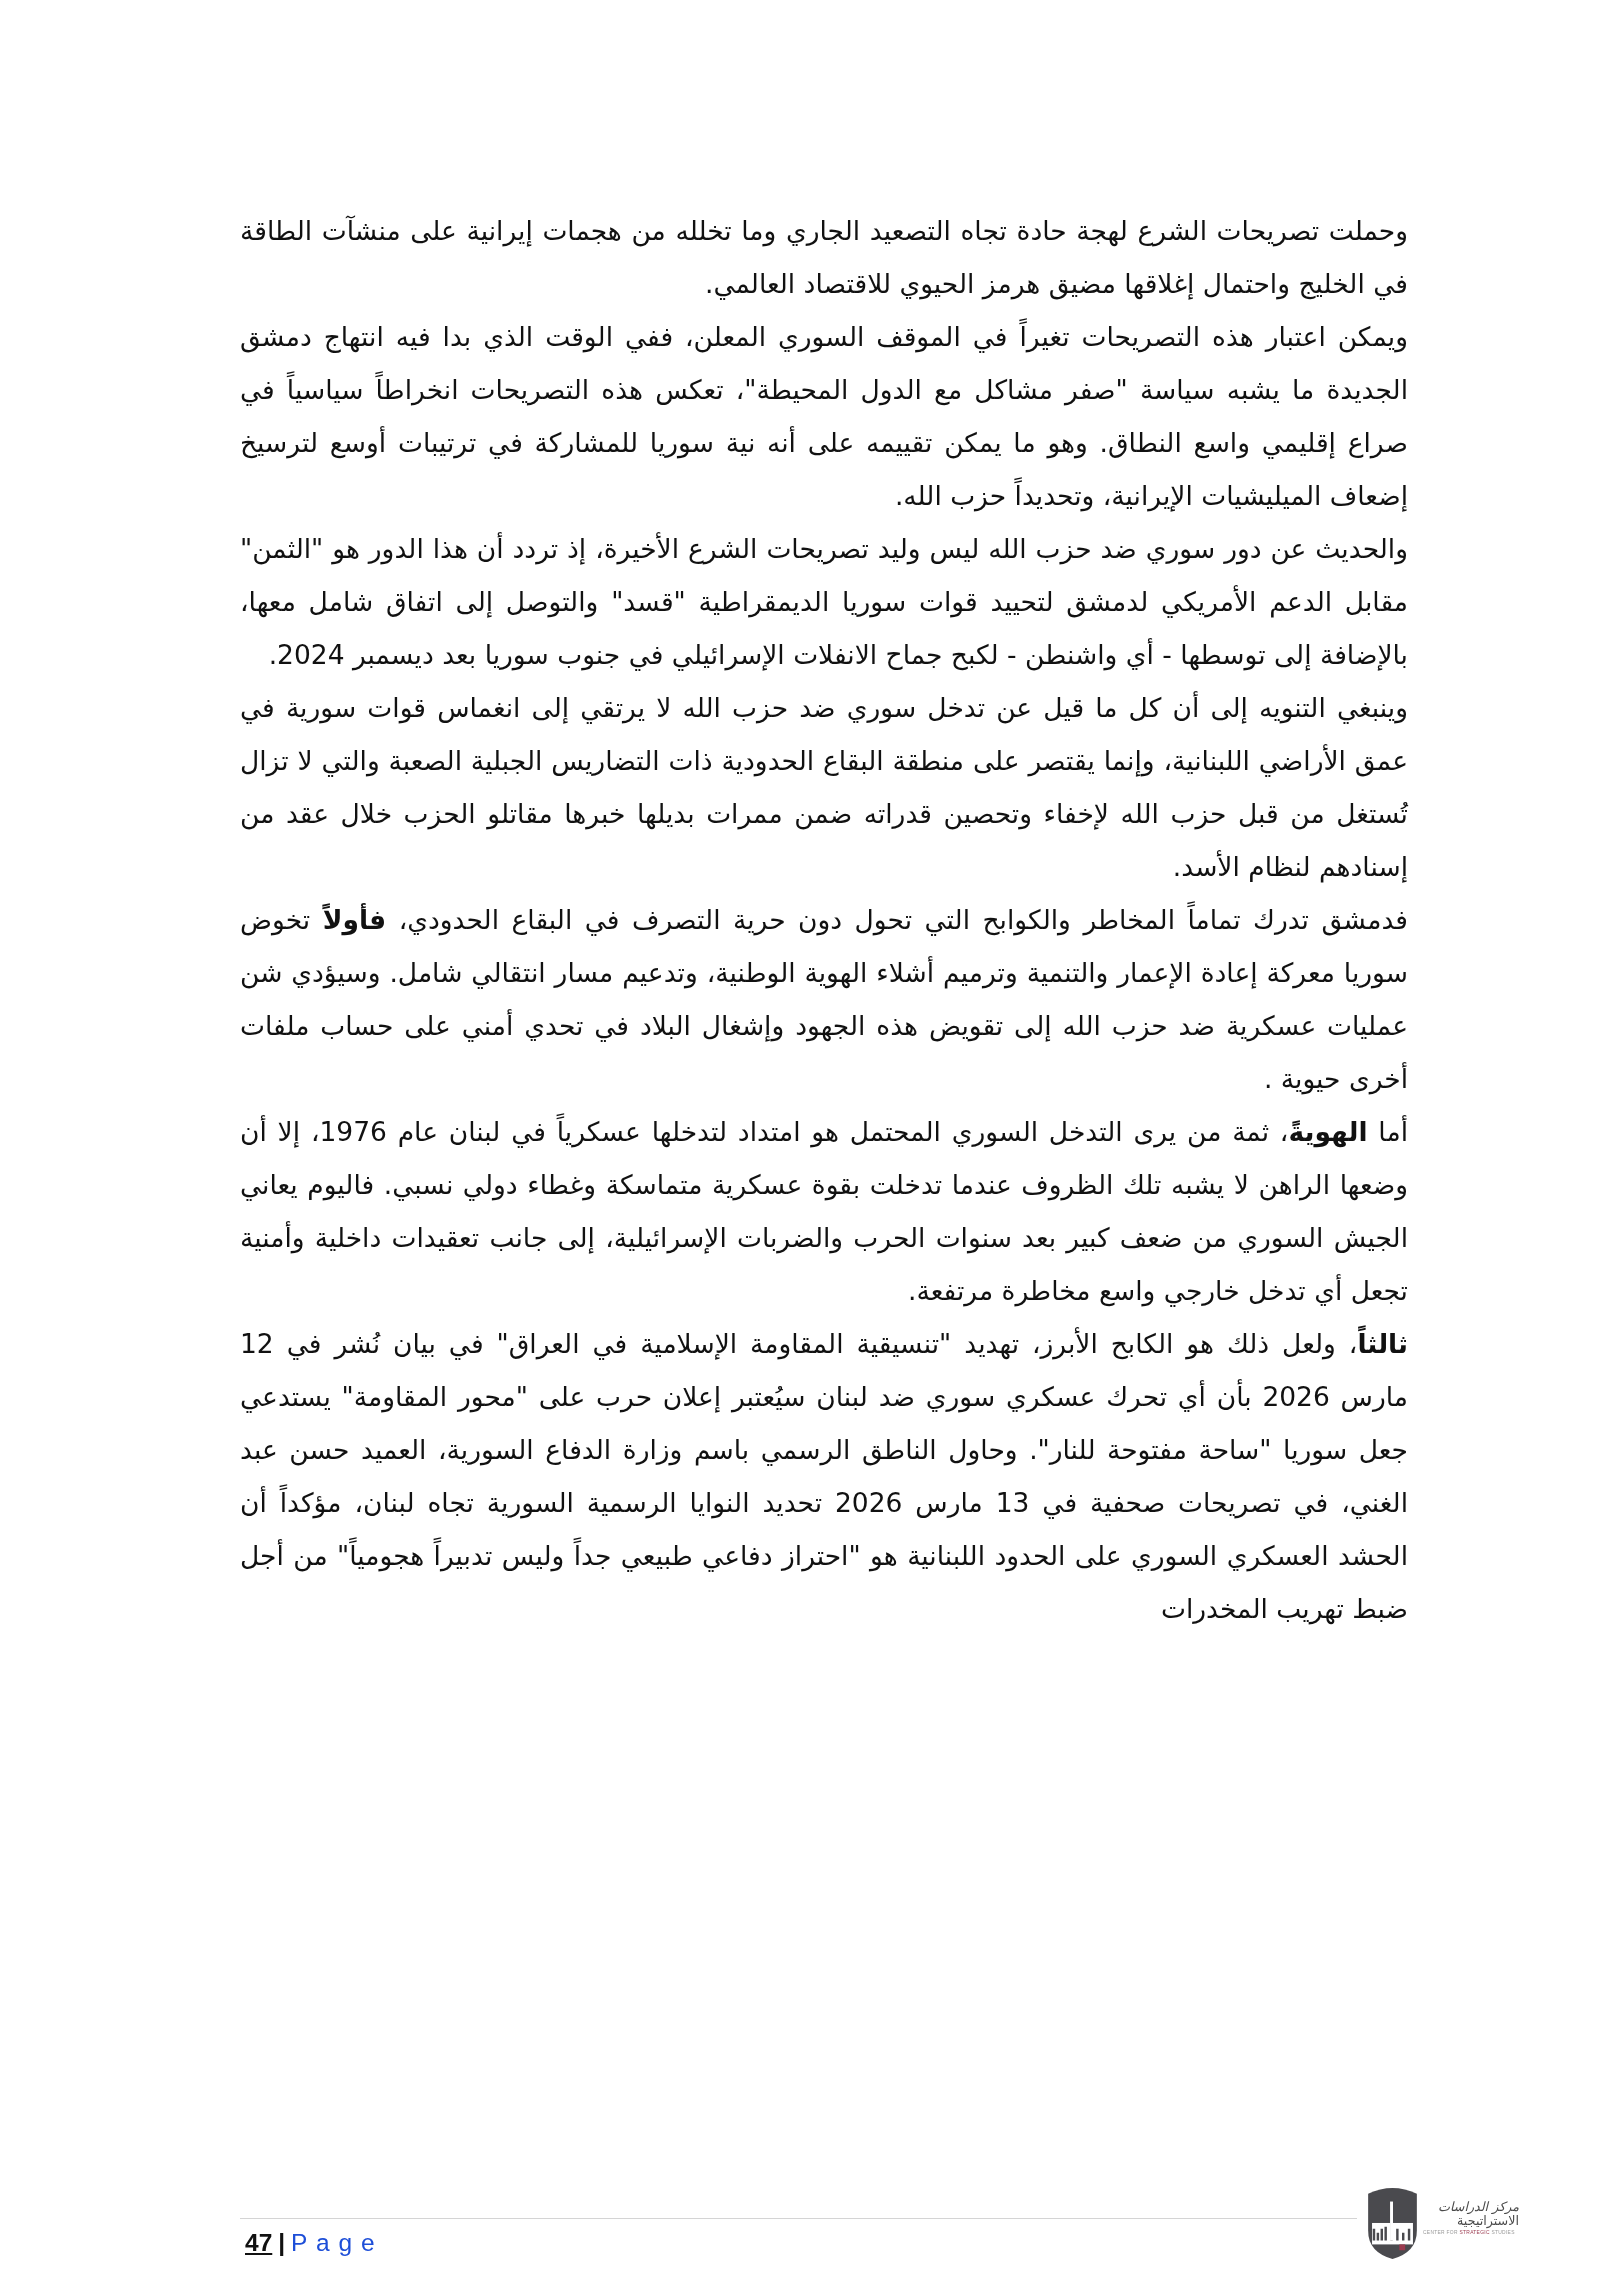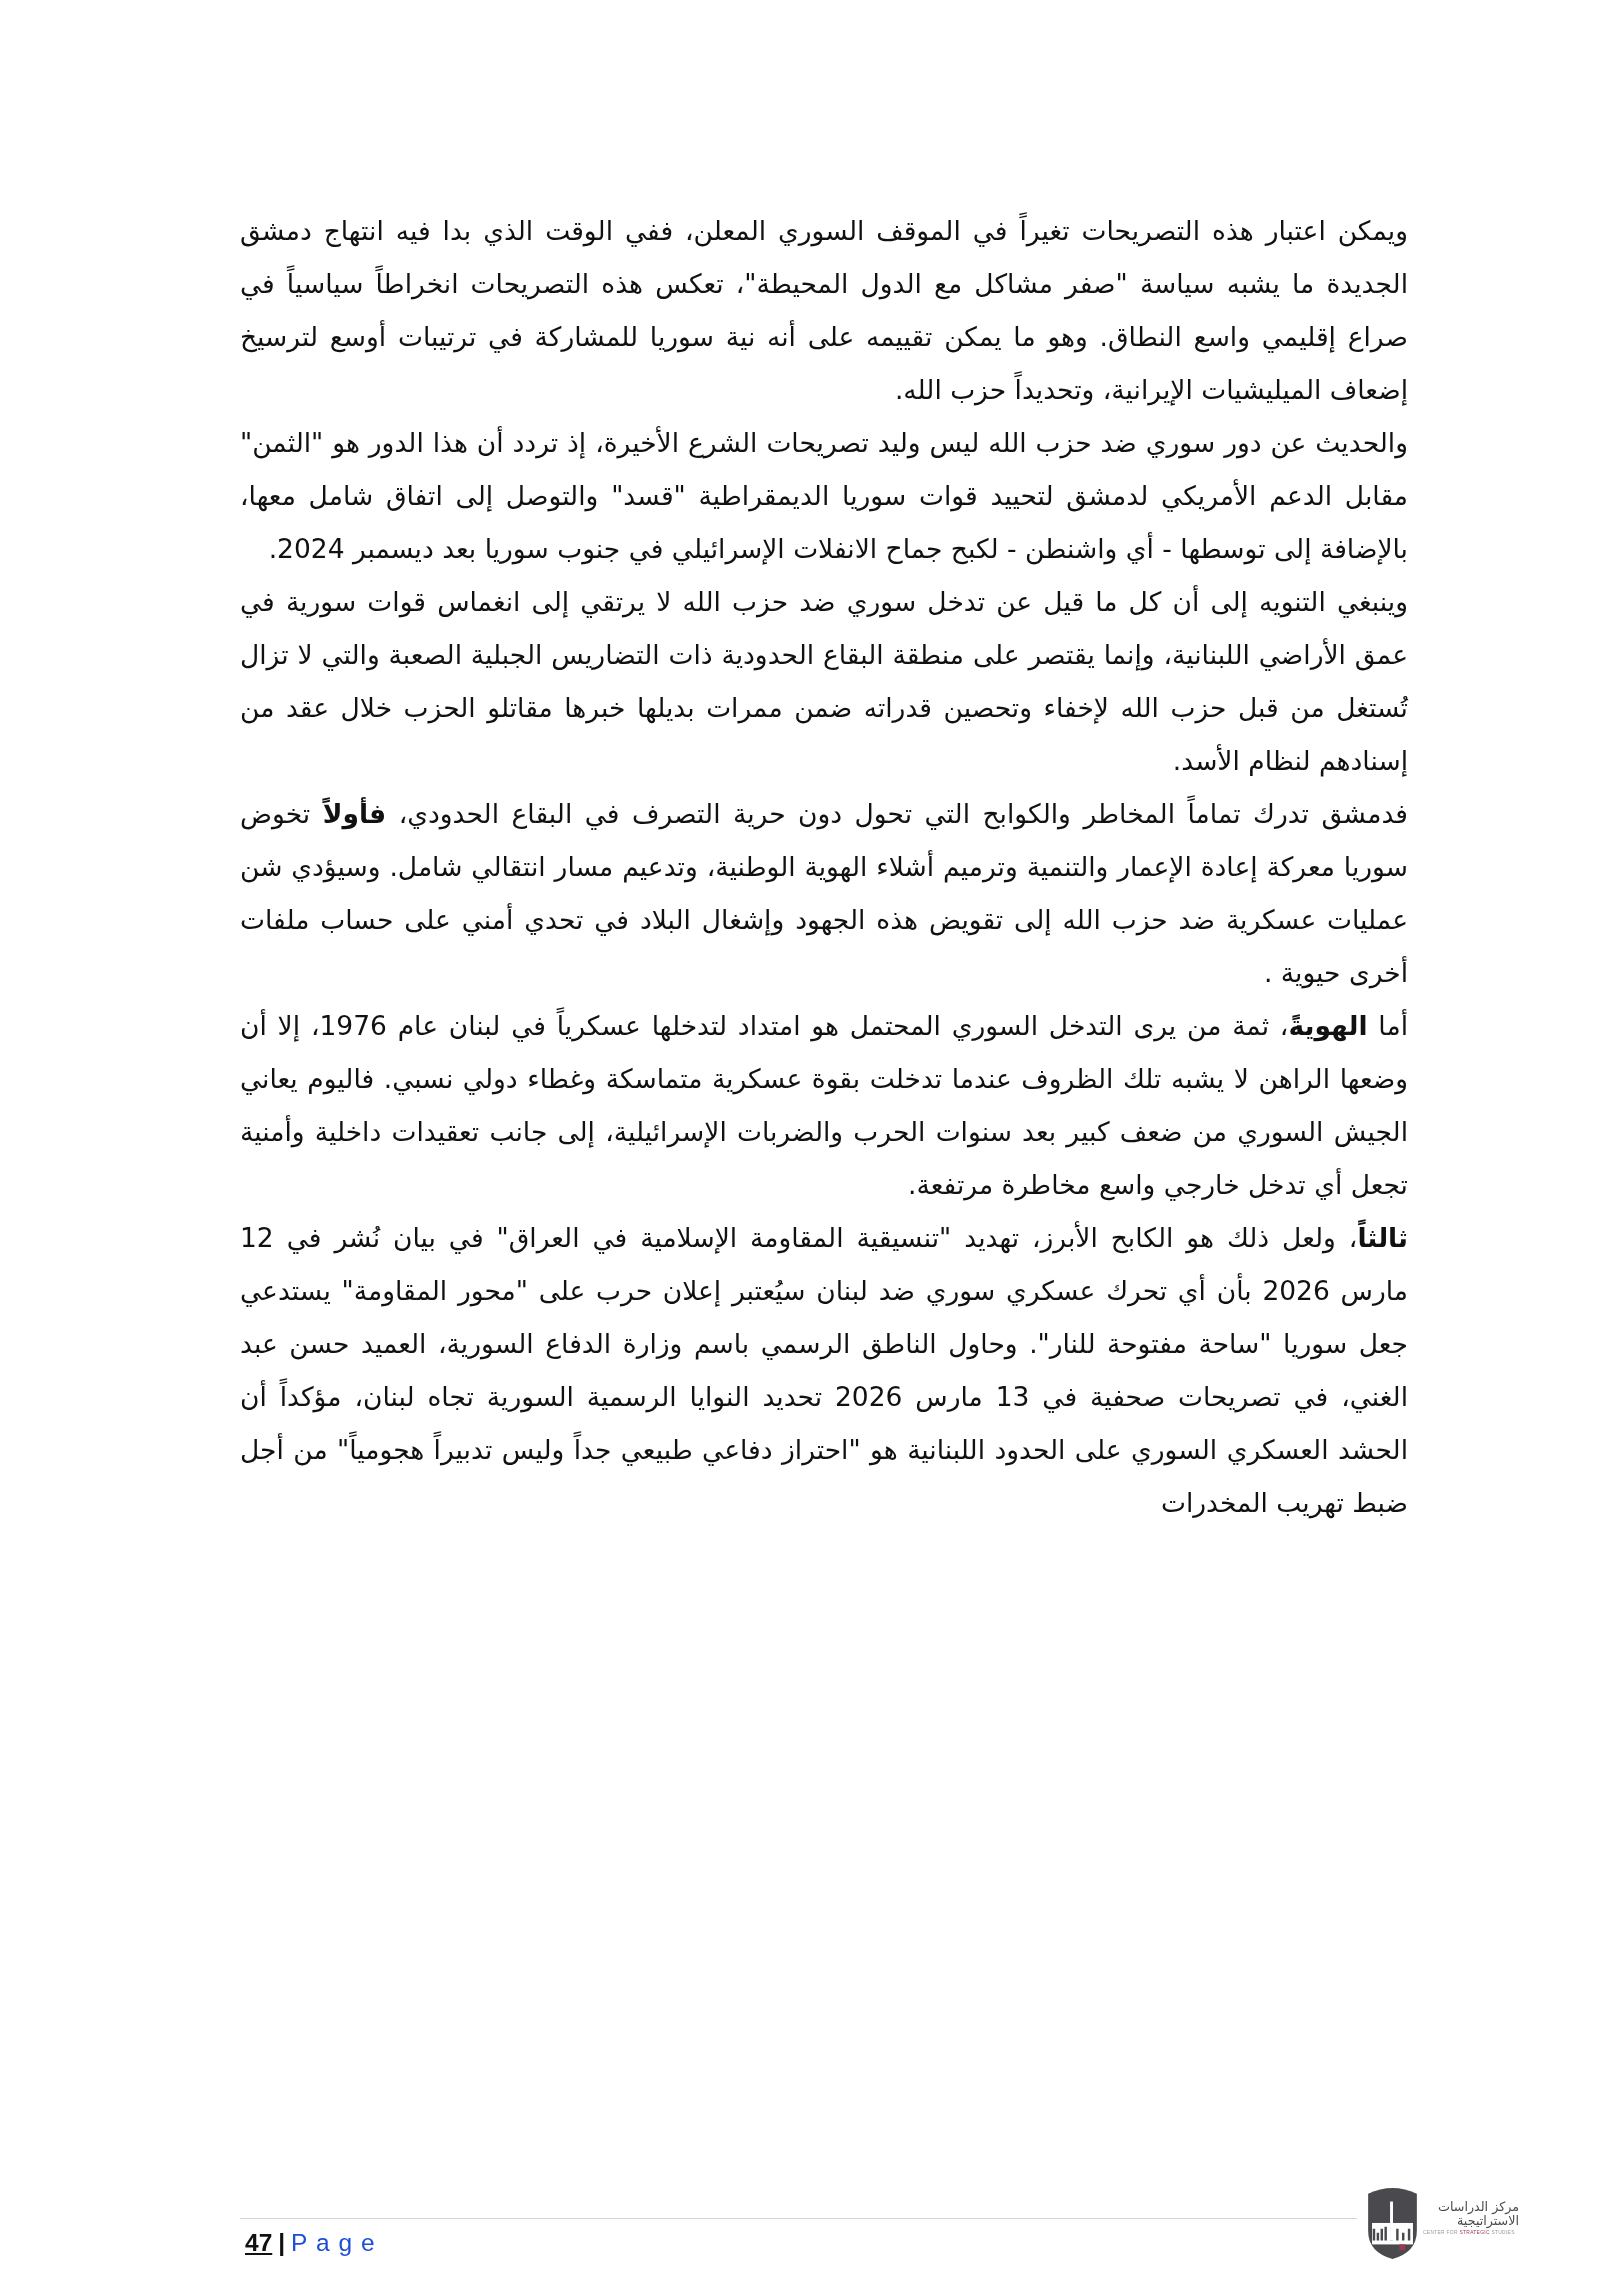--- a/index.html
+++ b/index.html
@@ -58,34 +58,35 @@
   .logo-text {
     position: absolute;
     left: 59px;
     top: 15.7px;
     width: 96px;
     text-align: right;
     direction: rtl;
     font-family: "DejaVu Sans", sans-serif;
     color: #4a4a4a;
   }
-  .logo-text .l1 { font-size: 12.7px; line-height: 14.7px; white-space: nowrap; }
+  .logo-text .l1 { font-size: 12.7px; line-height: 14.7px; white-space: nowrap; font-style: italic; }
   .logo-text .l2 { font-size: 12.7px; line-height: 14.7px; white-space: nowrap; text-align: right; }
   .logo-text .l3 {
     direction: ltr; text-align: left;
     font-family: "Liberation Sans", sans-serif;
     font-size: 4.9px; line-height: 7.8px; color: #9a9a9a; white-space: nowrap; letter-spacing: 0.3px;
   }
   .logo-text .l3 .accent { color: #9b3a4f; }
 </style>
 </head>
 <body>
 
 <div class="page">
   <div class="content" id="content">
+      <p><span>وحملت تصريحات الشرع لهجة حادة تجاه التصعيد الجاري وما تخلله من هجمات إيرانية على منشآت الطاقة في الخليج واحتمال إغلاقها مضيق هرمز الحيوي للاقتصاد العالمي.</span></p>
       <p><span>ويمكن اعتبار هذه التصريحات تغيراً في الموقف السوري المعلن، ففي الوقت الذي بدا فيه انتهاج دمشق الجديدة ما يشبه سياسة "صفر مشاكل مع الدول المحيطة"، تعكس هذه التصريحات انخراطاً سياسياً في صراع إقليمي واسع النطاق. وهو ما يمكن تقييمه على أنه نية سوريا للمشاركة في ترتيبات أوسع لترسيخ إضعاف الميليشيات الإيرانية، وتحديداً حزب الله.</span></p>
       <p><span>والحديث عن دور سوري ضد حزب الله ليس وليد تصريحات الشرع الأخيرة، إذ تردد أن هذا الدور هو "الثمن" مقابل الدعم الأمريكي لدمشق لتحييد قوات سوريا الديمقراطية "قسد" والتوصل إلى اتفاق شامل معها، بالإضافة إلى توسطها - أي واشنطن - لكبح جماح الانفلات الإسرائيلي في جنوب سوريا بعد ديسمبر 2024.</span></p>
       <p><span>وينبغي التنويه إلى أن كل ما قيل عن تدخل سوري ضد حزب الله لا يرتقي إلى انغماس قوات سورية في عمق الأراضي اللبنانية، وإنما يقتصر على منطقة البقاع الحدودية ذات التضاريس الجبلية الصعبة والتي لا تزال تُستغل من قبل حزب الله لإخفاء وتحصين قدراته ضمن ممرات بديلها خبرها مقاتلو الحزب خلال عقد من إسنادهم لنظام الأسد.</span></p>
       <p><span>فدمشق تدرك تماماً المخاطر والكوابح التي تحول دون حرية التصرف في البقاع الحدودي، </span><b>فأولاً</b><span> تخوض سوريا معركة إعادة الإعمار والتنمية وترميم أشلاء الهوية الوطنية، وتدعيم مسار انتقالي شامل. وسيؤدي شن عمليات عسكرية ضد حزب الله إلى تقويض هذه الجهود وإشغال البلاد في تحدي أمني على حساب ملفات أخرى حيوية .</span></p>
       <p><span>أما </span><b>الهويةً</b><span>، ثمة من يرى التدخل السوري المحتمل هو امتداد لتدخلها عسكرياً في لبنان عام 1976، إلا أن وضعها الراهن لا يشبه تلك الظروف عندما تدخلت بقوة عسكرية متماسكة وغطاء دولي نسبي. فاليوم يعاني الجيش السوري من ضعف كبير بعد سنوات الحرب والضربات الإسرائيلية، إلى جانب تعقيدات داخلية وأمنية تجعل أي تدخل خارجي واسع مخاطرة مرتفعة.</span></p>
       <p><b>ثالثاً</b><span>، ولعل ذلك هو الكابح الأبرز، تهديد "تنسيقية المقاومة الإسلامية في العراق" في بيان نُشر في 12 مارس 2026 بأن أي تحرك عسكري سوري ضد لبنان سيُعتبر إعلان حرب على "محور المقاومة" يستدعي جعل سوريا "ساحة مفتوحة للنار". وحاول الناطق الرسمي باسم وزارة الدفاع السورية، العميد حسن عبد الغني، في تصريحات صحفية في 13 مارس 2026 تحديد النوايا الرسمية السورية تجاه لبنان، مؤكداً أن الحشد العسكري السوري على الحدود اللبنانية هو "احتراز دفاعي طبيعي جداً وليس تدبيراً هجومياً" من أجل ضبط تهريب المخدرات</span></p>
     </div>
 
   <div class="footer-rule"></div>
 

